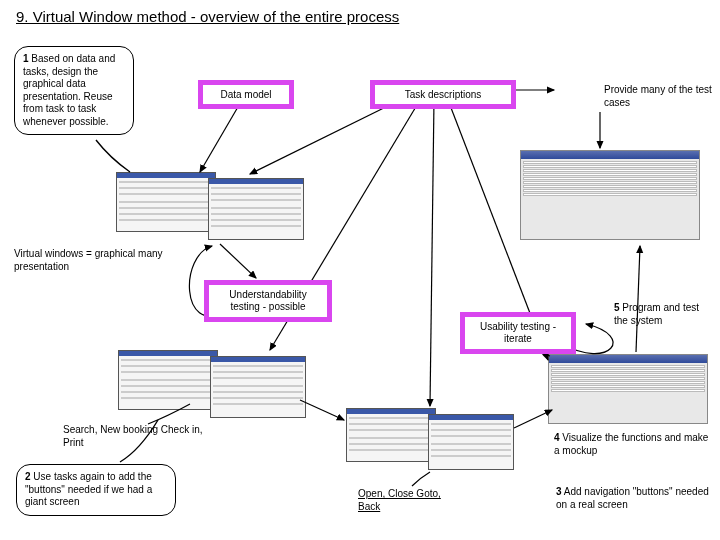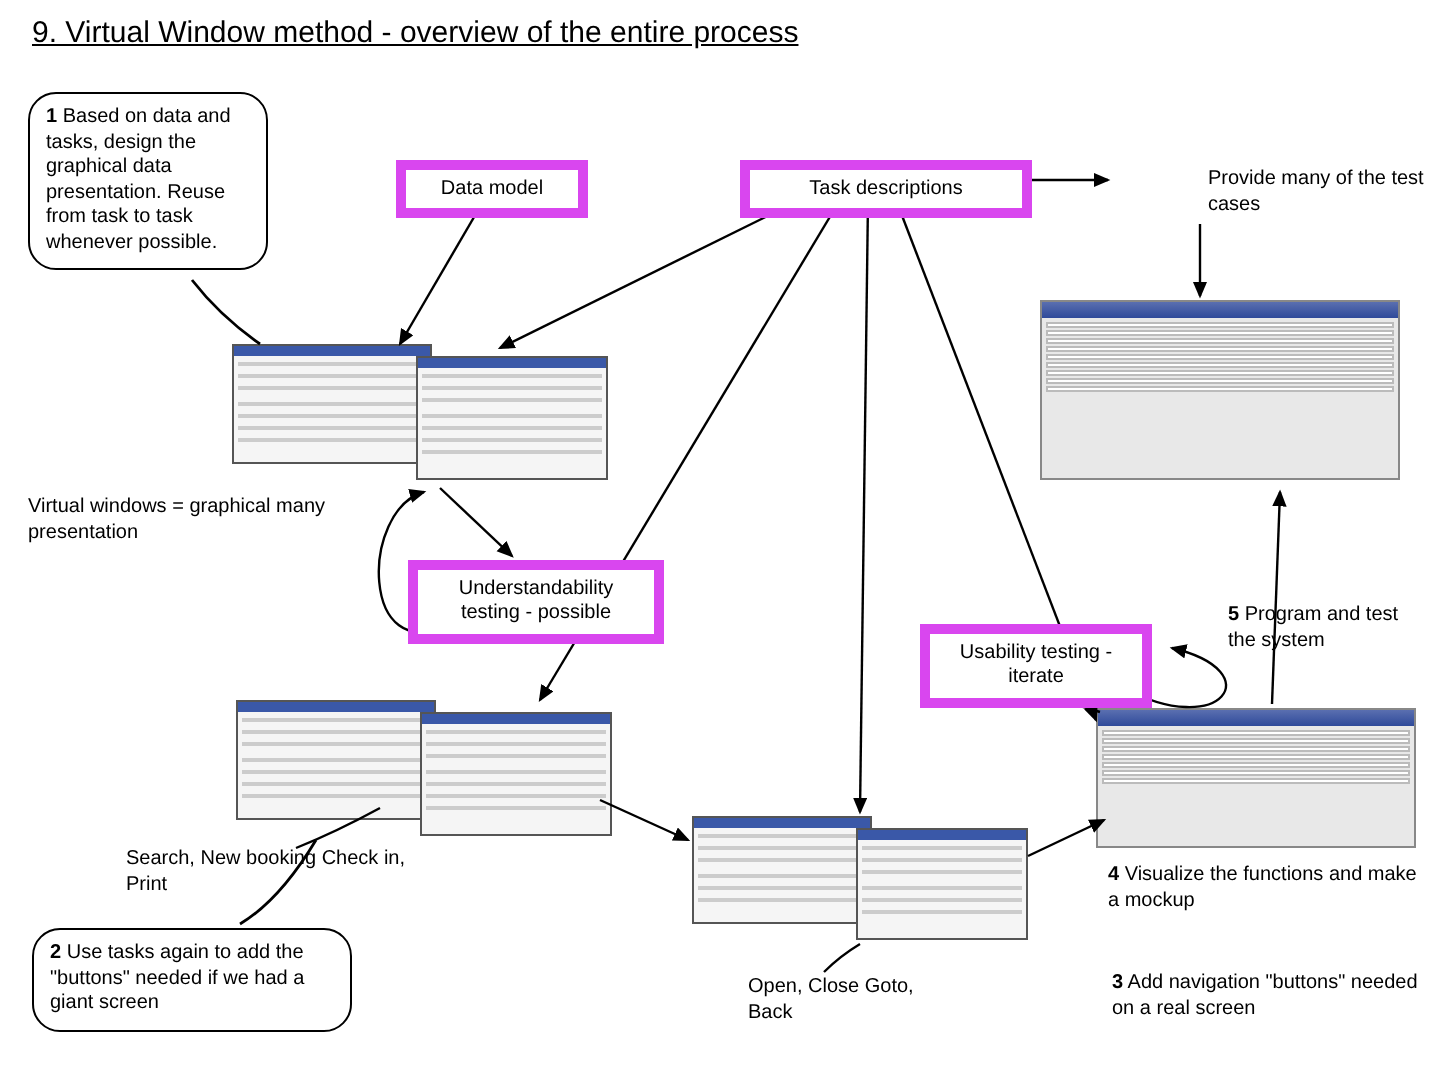--- a/index.html
+++ b/index.html
@@ -133,21 +133,21 @@
 <div class="label" style="top:424px; left:63px; width:140px;">Search, New booking Check in, Print</div>
 
 <div class="label" style="top:432px; left:554px; width:160px;">
   <b>4</b><span> Visualize the functions and make a mockup</span>
 </div>
 
 <div class="bubble" style="top:464px; left:16px; width:160px;">
   <b>2</b><span> Use tasks again to add the "buttons" needed if we had a giant screen</span>
 </div>
 
-<div class="label" style="top:488px; left:374px; width:100px;">Open, Close Goto, Back</div>
+<div class="label" style="top:488px; left:358px; width:100px;text-decoration:underline;">Open, Close Goto, Back</div>
 
 <div class="label" style="top:486px; left:556px; width:160px;">
   <b>3</b><span> Add navigation "buttons" needed on a real screen</span>
 </div>
 
 <svg class="arrows">
   <defs>
     <marker id="ah" markerWidth="8" markerHeight="8" refX="6" refY="3" orient="auto">
       <path d="M0,0 L7,3 L0,6 Z" fill="#000"></path>
     </marker>

